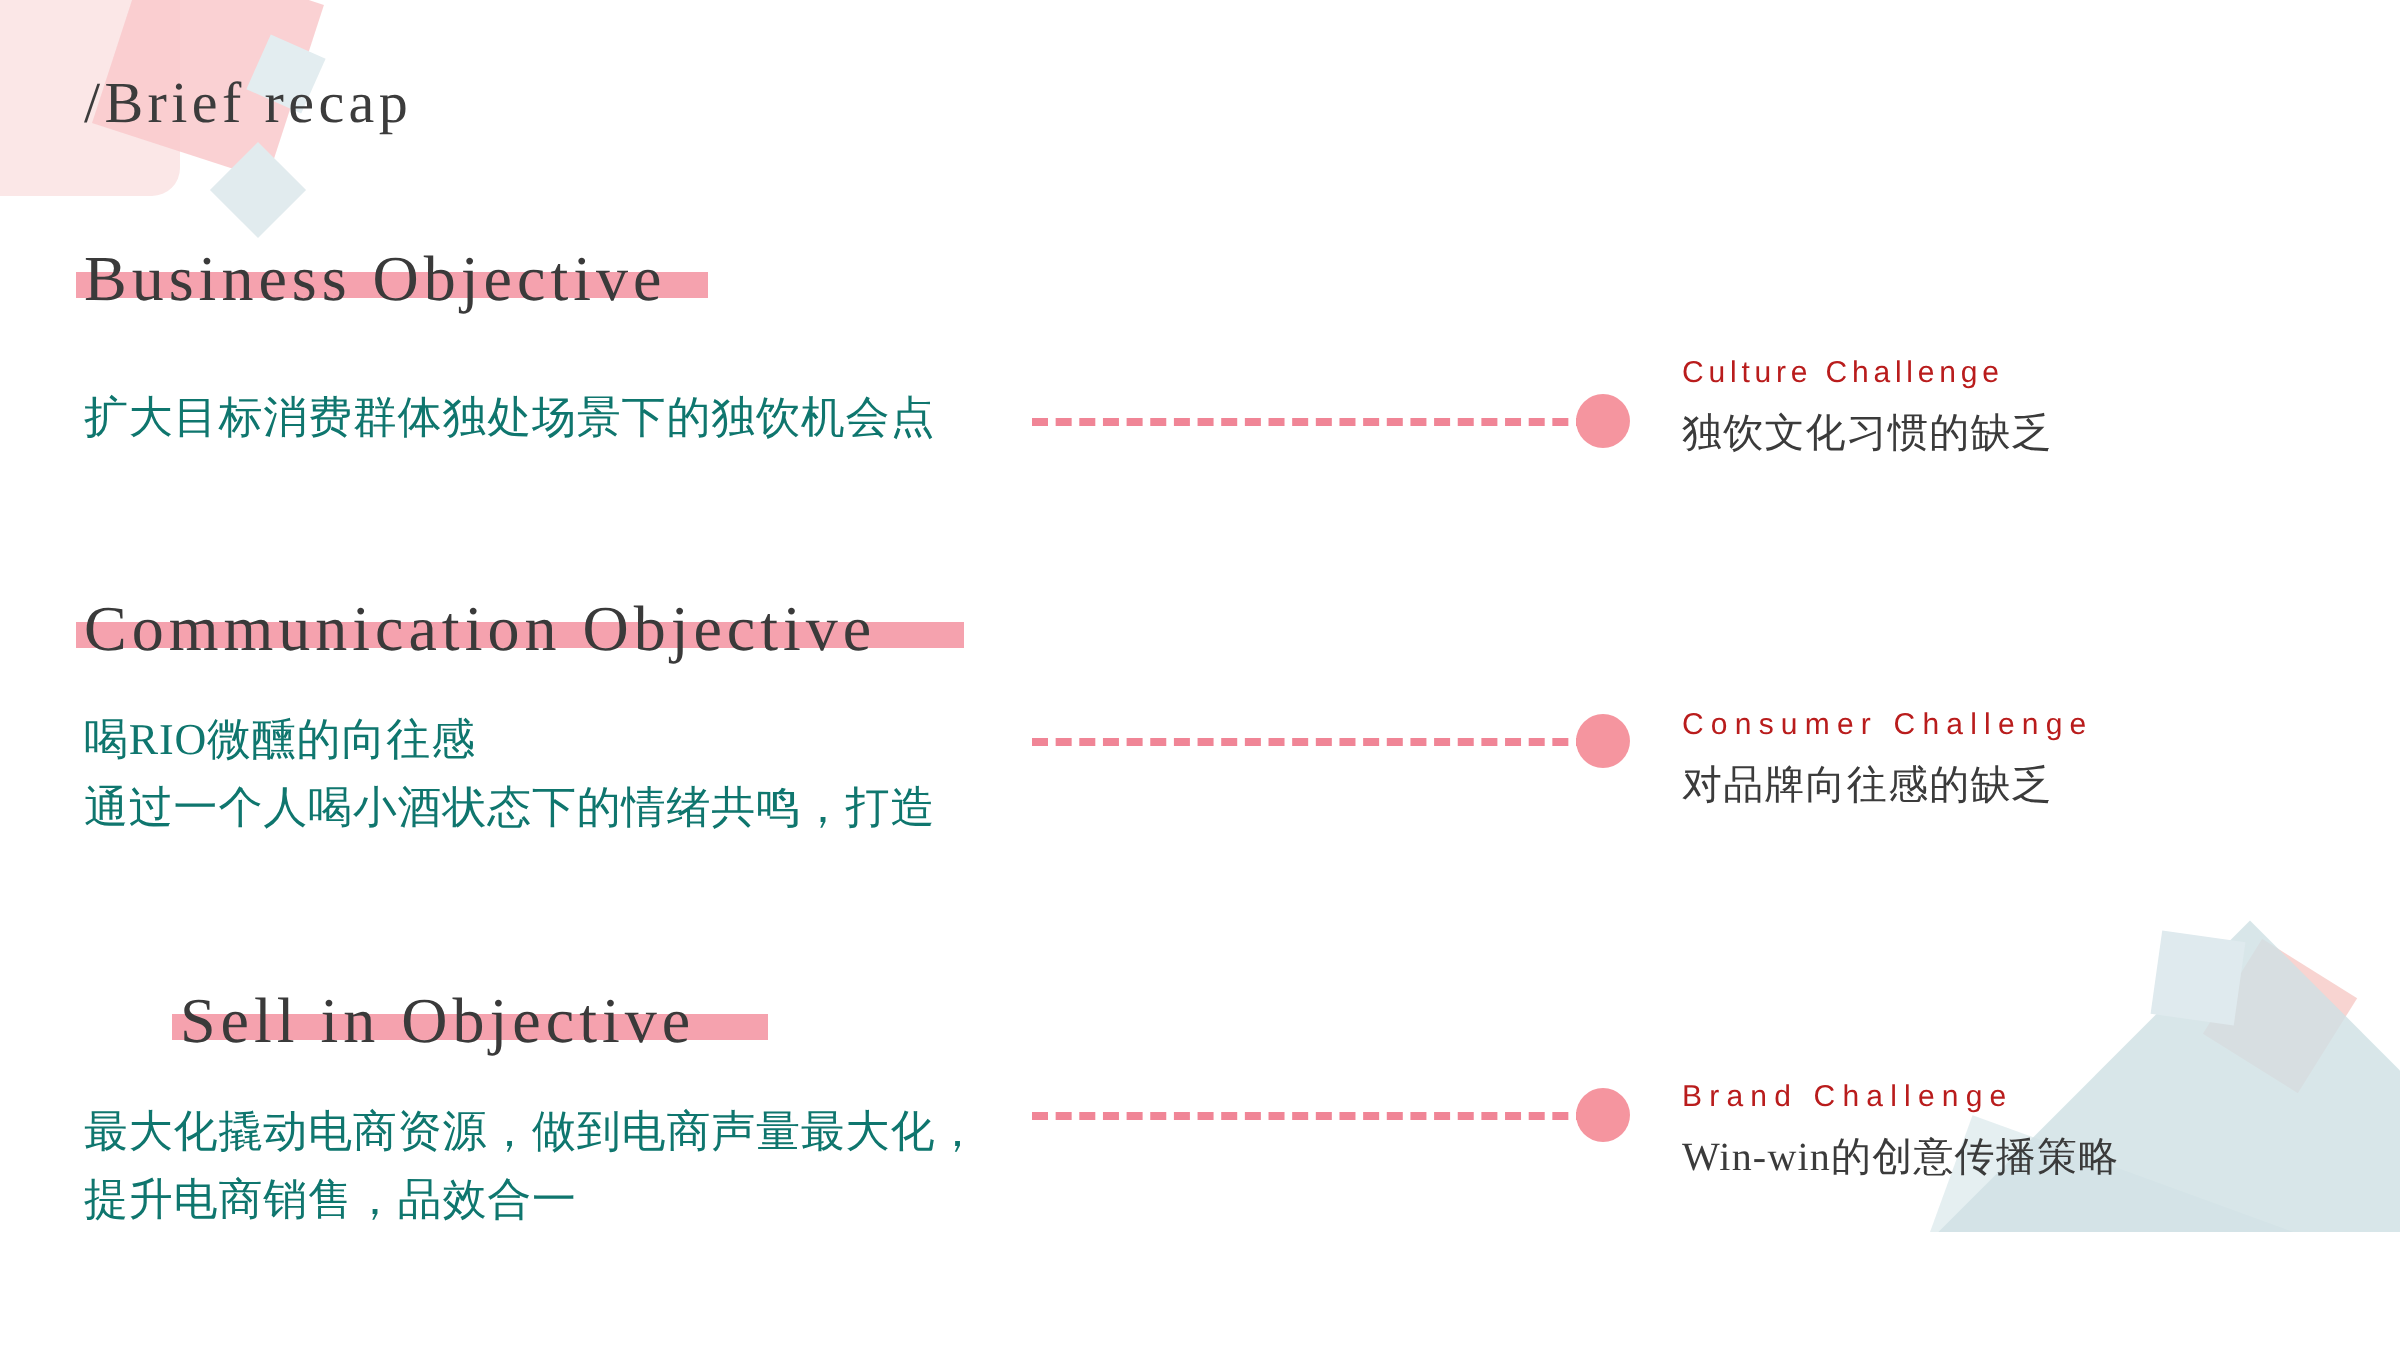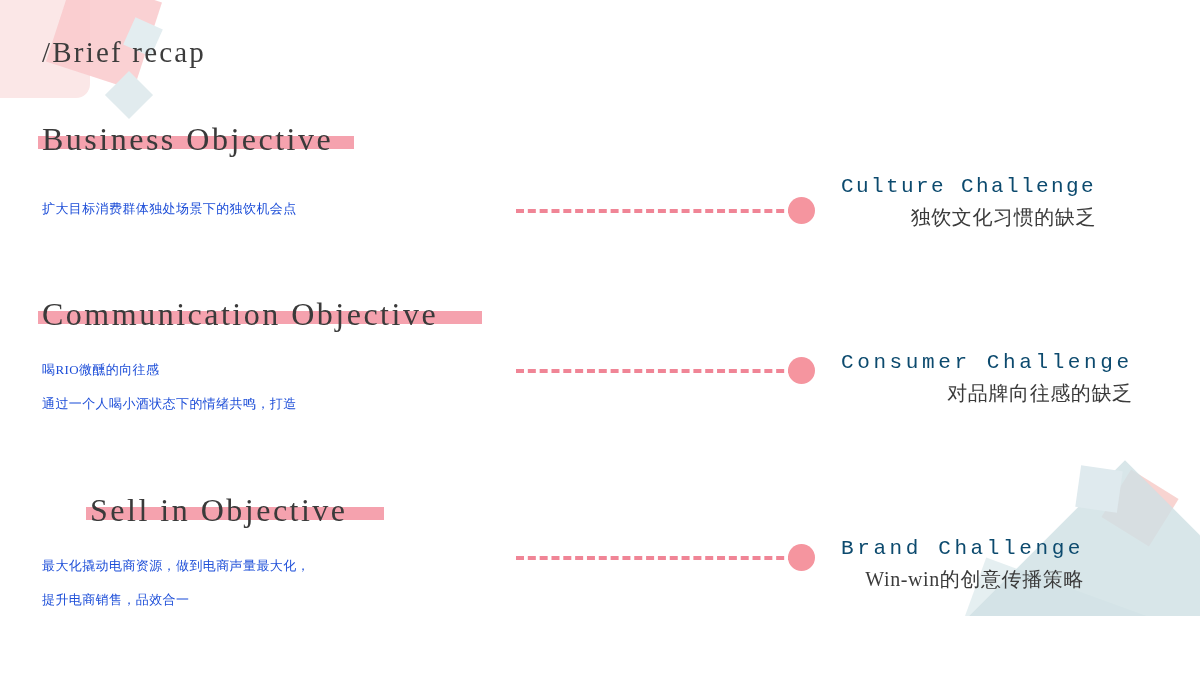--- a/index.html
+++ b/index.html
@@ -112,23 +112,23 @@
     left: -4px;
     height: 13px;
     background: #f5a2ae;
     z-index: -1;
   }
   .sec-head .htext { position: relative; z-index: 2; }
 
   .sec-body {
     position: absolute;
     left: 42px;
-    font-size: 13px;
+    font-size: 22px;
     line-height: 34px;
-    color: #1d4ed8;
+    color: #0f766e;
     font-family: "Liberation Serif", "DejaVu Serif", serif;
     letter-spacing: .4px;
     white-space: nowrap;
   }
 
   
   .connector { position: absolute; }
   .dash-line {
     position: absolute;
     height: 0;
@@ -137,34 +137,33 @@
   .dot {
     position: absolute;
     width: 27px; height: 27px;
     border-radius: 50%;
     background: #f5959f;
   }
 
   
   .right-block { position: absolute; white-space: nowrap; }
   .right-en {
-    font-size: 21px;
-    color: #0c4a6e;
+    font-size: 15px;
+    color: #b91c1c;
     letter-spacing: 2.4px;
     line-height: 30px;
-    font-family: Liberation Mono, monospace;
-  }
-  .right-en.wide { letter-spacing: 3.6px; text-align: right; }
+    font-family: Liberation Sans, sans-serif;
+  }
+  .right-en.wide { letter-spacing: 3.6px; }
   .right-cn {
     font-size: 20px;
     color: #3b3b3b;
     letter-spacing: .6px;
     line-height: 31px;
     font-family: "Liberation Serif", "DejaVu Serif", serif;
-    text-align: right;
   }
 </style>
 </head>
 <body>
 
 <div id="slide">
 
   <div class="deco deco-tl-blush"></div>
   <div class="deco deco-tl-pink-square"></div>
   <div class="deco deco-tl-blue-sq-small"></div>

